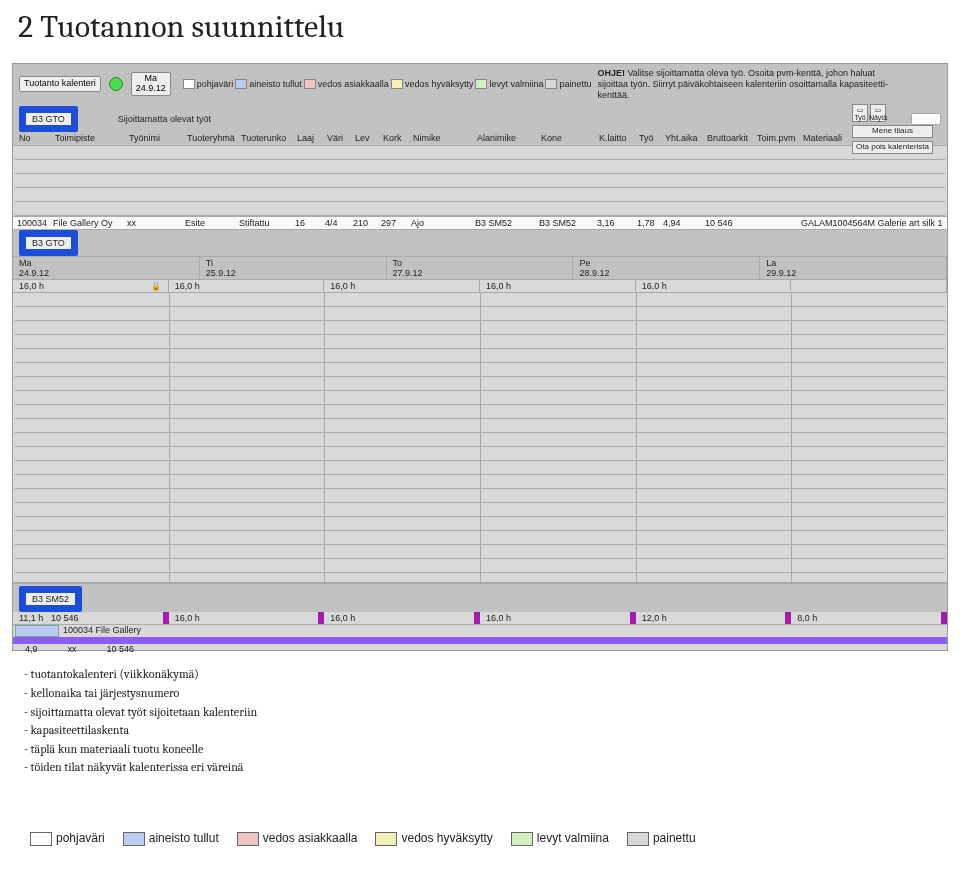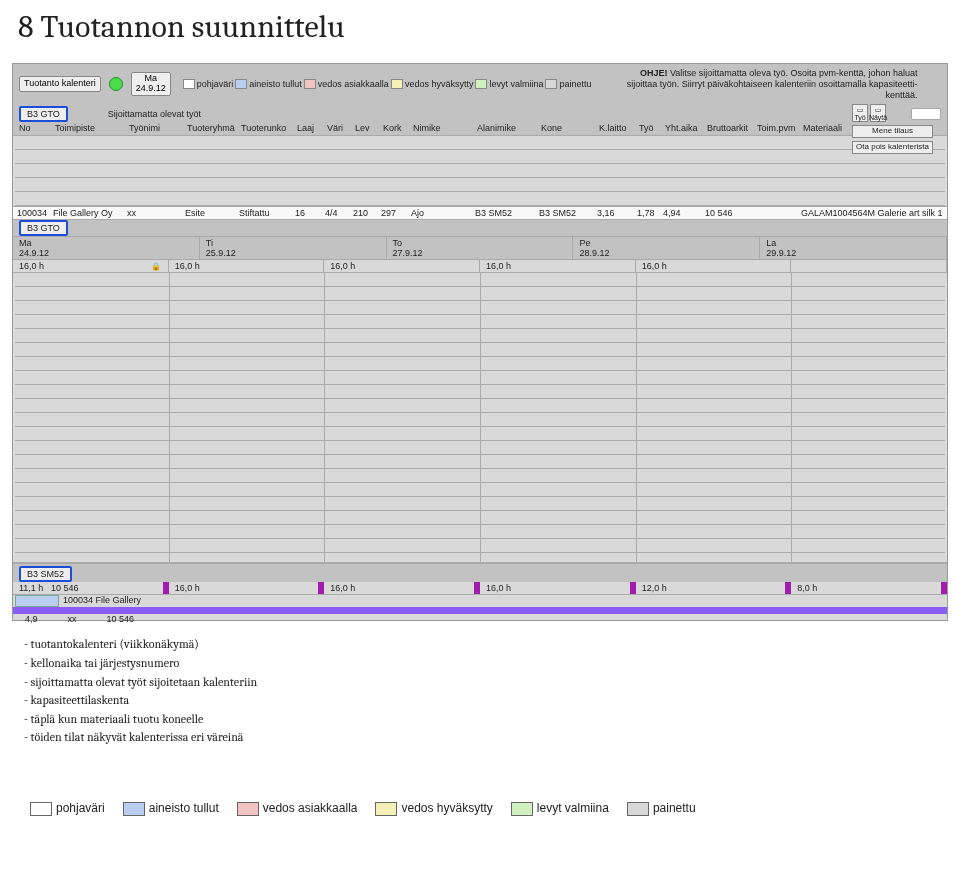--- a/index.html
+++ b/index.html
@@ -10,25 +10,25 @@
   .app { margin: 0 12px; background: #c2c2c2; border: 1px solid #999; }
   
   
   .topbar { display: flex; align-items: center; padding: 4px 6px; gap: 4px; font-size: 9px; }
   .btn { background: #eee; border: 1px solid #888; border-radius: 2px; padding: 2px 4px; font-size: 9px; line-height: 1.1; cursor: pointer; }
   .btn-stack { display: flex; flex-direction: column; align-items: center; }
   .btn-sm { padding: 1px 4px; }
   .led { width: 14px; height: 14px; border-radius: 50%; background: #4bdc4b; border: 1px solid #2a8a2a; margin: 0 4px; }
   .legend { display: flex; align-items: center; gap: 2px; margin-left: 8px; font-size: 9px; }
   .swatch { width: 12px; height: 10px; border: 1px solid #888; display: inline-block; }
-  .ohje { font-size: 9px; margin-left: 22px; line-height: 1.2; max-width: 300px; text-align: right; }
+  .ohje { font-size: 9px; margin-left: 2px; line-height: 1.2; max-width: 300px; }
   
   
   .sec-head { display: flex; align-items: center; padding: 2px 6px 0; gap: 4px; font-size: 9px; }
-  .machine-btn { background: #eee; border: 2px solid #1d4ed8; border-radius: 2px; padding: 1px 6px; font-size: 9px; }
+  .machine-btn { background: #eee; border: 7px solid #1d4ed8; border-radius: 2px; padding: 1px 6px; font-size: 9px; }
   .sec-label { font-size: 9px; padding-left: 36px; }
   .input-sm { background: #fff; border: 1px solid #aaa; border-radius: 2px; width: 30px; height: 12px; }
   
   
   .col-hdr { display: flex; padding: 1px 6px 2px; font-size: 9px; gap: 0; }
   .col-hdr span { display: inline-block; }
   
   
   .rows { background: #d9d9d9; border-top: 1px solid #aaa; }
   .row { height: 14px; border-bottom: 1px solid #aaa; margin: 0 2px; position: relative; }
@@ -64,21 +64,21 @@
   
   .bullets { padding: 14px 24px 0; font-family: Cambria, Georgia, serif; font-size: 12px; line-height: 1.55; }
   
   
   .bottom-legend { display: flex; gap: 18px; padding: 54px 30px 10px; font-size: 12px; align-items: center; }
   .bswatch { width: 22px; height: 14px; border: 1px solid #666; display: inline-block; margin-right: 4px; vertical-align: middle; }
 </style>
 </head>
 <body>
 
-<div class="page-title">8 Tuotannon suunnittelu</div>
+<div class="page-title">2 Tuotannon suunnittelu</div>
 
 <div class="app">
   <div class="main-area">
 
   <div class="topbar">
     <button class="btn btn-stack">
           <span>Tuotanto kalenteri</span>
         </button>
     <span class="led"></span>
     <button class="btn btn-sm btn-stack">

